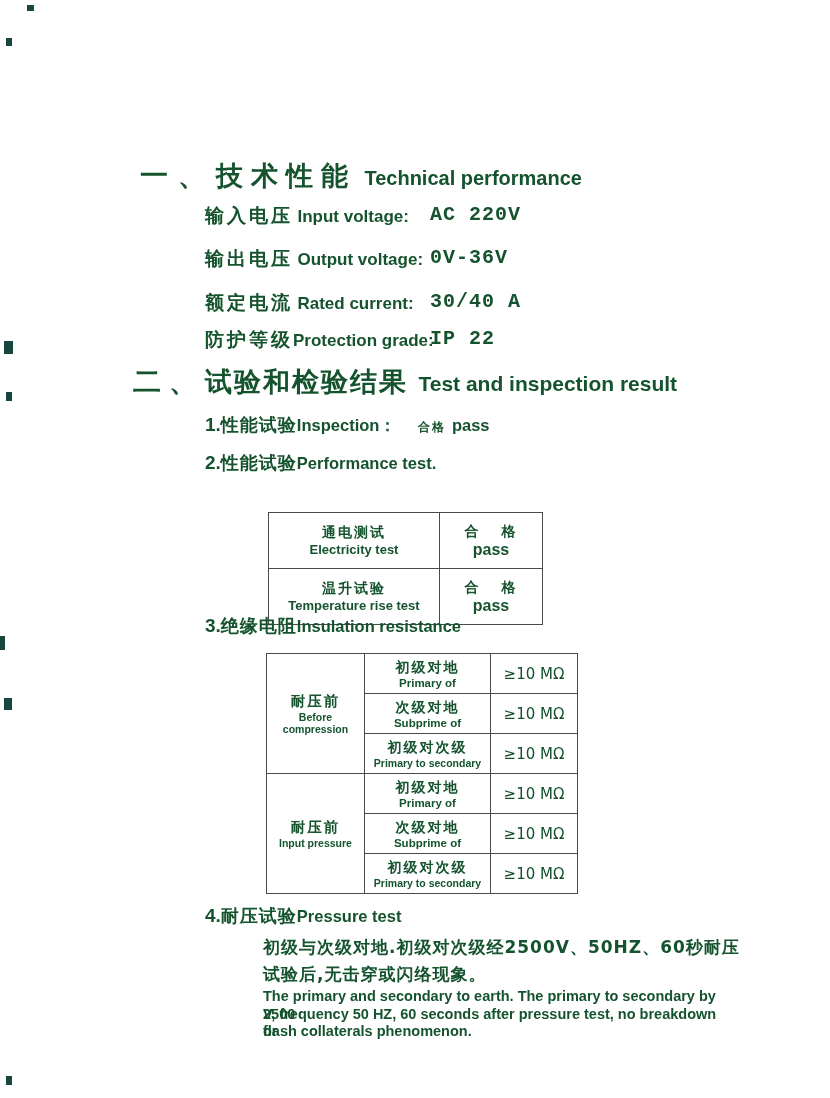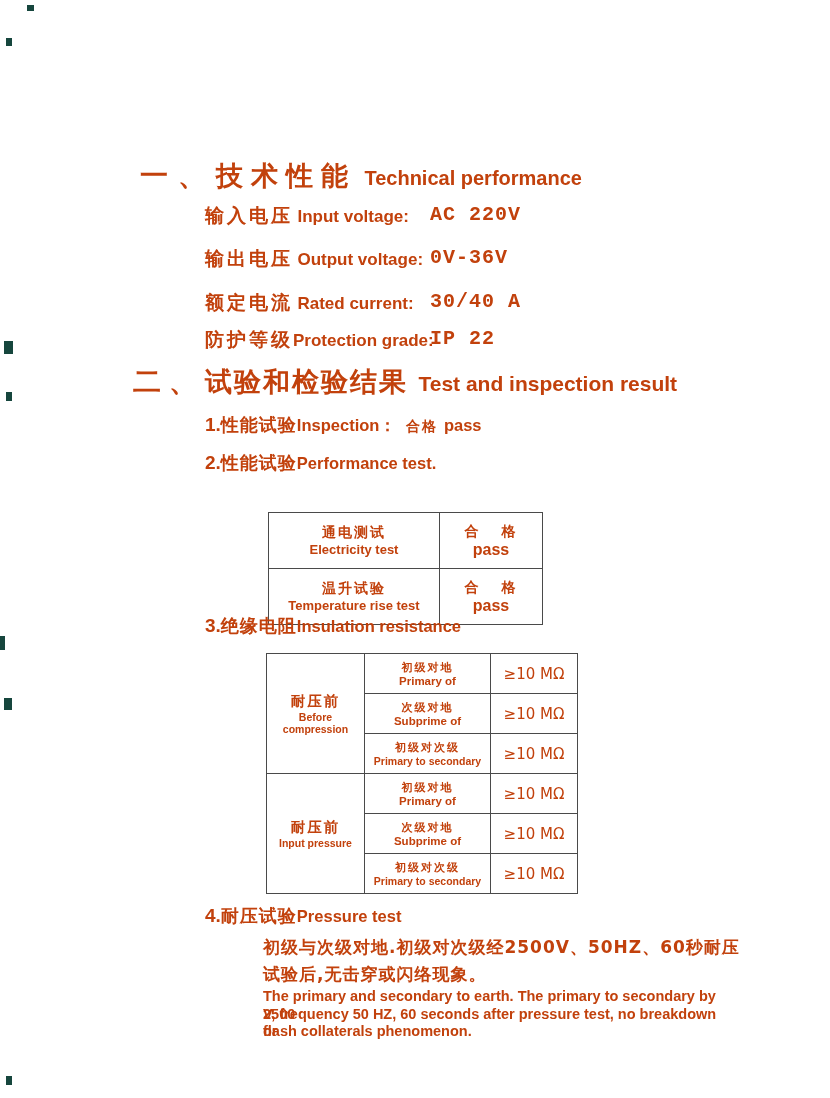--- a/index.html
+++ b/index.html
@@ -1,19 +1,19 @@
 <!DOCTYPE html>
 <html><head>
 <meta charset="utf-8">
 <style>
   html,body{margin:0;padding:0;}
   body{background:#888;}
   .page{
     position:relative; width:830px; height:1098px; margin:0 auto;
-    background:#ffffff; overflow:hidden; color:#c2410c;
+    background:#ffffff; overflow:hidden; color:#14532d;
     font-family:"Liberation Sans", sans-serif;
   }
   .abs{position:absolute;}
   
   .zh{font-family:"DejaVu Sans", sans-serif; font-weight:700;}
   .en{font-family:"Liberation Sans", sans-serif; font-weight:700;}
   .mono{font-family:"Liberation Mono", monospace; font-weight:600; white-space:pre;}
 
   .h1{left:140px; top:157px; white-space:nowrap;}
   .h1 .num{font-size:28px; letter-spacing:10px;}
@@ -28,40 +28,40 @@
 
   .h2{left:133px; top:363px; white-space:nowrap;}
   .h2 .num{font-size:28px; letter-spacing:8px;}
   .h2 .zh-t{font-size:27px; letter-spacing:2px;}
   .h2 .en-t{font-size:21px; margin-left:6px;margin-top:29px;}
 
   .item{left:205px; white-space:nowrap;}
   .item .no{font-size:19px; font-weight:700;}
   .item .zh{font-size:18px; letter-spacing:1px;}
   .item .en{font-size:16.5px;}
-  .item .res-zh{font-size:14px; letter-spacing:2px; margin-left:10px;}
+  .item .res-zh{font-size:12px; letter-spacing:2px; margin-left:22px;}
   .item .res-en{font-size:16.5px; margin-left:6px;}
 
   
   table{border-collapse:collapse;}
   td{border:1px solid #4a4a4a; text-align:center; vertical-align:middle; padding:0;}
   .t1{left:268px; top:512px;padding-left:16px;}
   .t1 td{height:55px;}
   .t1 .c1{width:170px;} .t1 .c2{width:102px;}
   .t1 .l-zh{font-family:"DejaVu Sans",sans-serif; font-weight:700; font-size:14px; letter-spacing:2px;}
   .t1 .l-en{font-family:"Liberation Sans",sans-serif; font-weight:600; font-size:13px;}
   .t1 .pass-zh{font-family:"DejaVu Sans",sans-serif; font-weight:700; font-size:14px; letter-spacing:2px; word-spacing:14px;}
   .t1 .pass-en{font-family:"Liberation Sans",sans-serif; font-weight:600; font-size:16px;}
 
   .t2{left:266px; top:653px;}
   .t2 td{height:39px;}
   .t2 .g1{width:97px;} .t2 .g2{width:125px;} .t2 .g3{width:86px;}
   .t2 .s-zh{font-family:"DejaVu Sans",sans-serif; font-weight:700; font-size:14.5px; letter-spacing:2px;}
   .t2 .s-en{font-family:"Liberation Sans",sans-serif; font-weight:600; font-size:10.5px;}
-  .t2 .p-zh{font-family:Liberation Mono, monospace; font-weight:700; font-size:11px; letter-spacing:2px;}
+  .t2 .p-zh{font-family:Liberation Mono, monospace; font-weight:700; font-size:14px; letter-spacing:2px;}
   .t2 .p-en{font-family:"Liberation Sans",sans-serif; font-weight:600; font-size:11.5px;}
   .t2 .p-en-sm{font-size:10.5px;}
   .t2 .val{font-family:"DejaVu Sans",sans-serif; font-weight:500; font-size:15px; white-space:pre;}
 
   
   .pz{left:263px; width:470px; white-space:nowrap;
       font-family:"DejaVu Sans",sans-serif; font-weight:700; font-size:17px; letter-spacing:1px;}
   .pe{left:263px; width:468px;
       font-family:"Liberation Sans",sans-serif; font-weight:600; font-size:14.5px; line-height:17.6px;}
 

